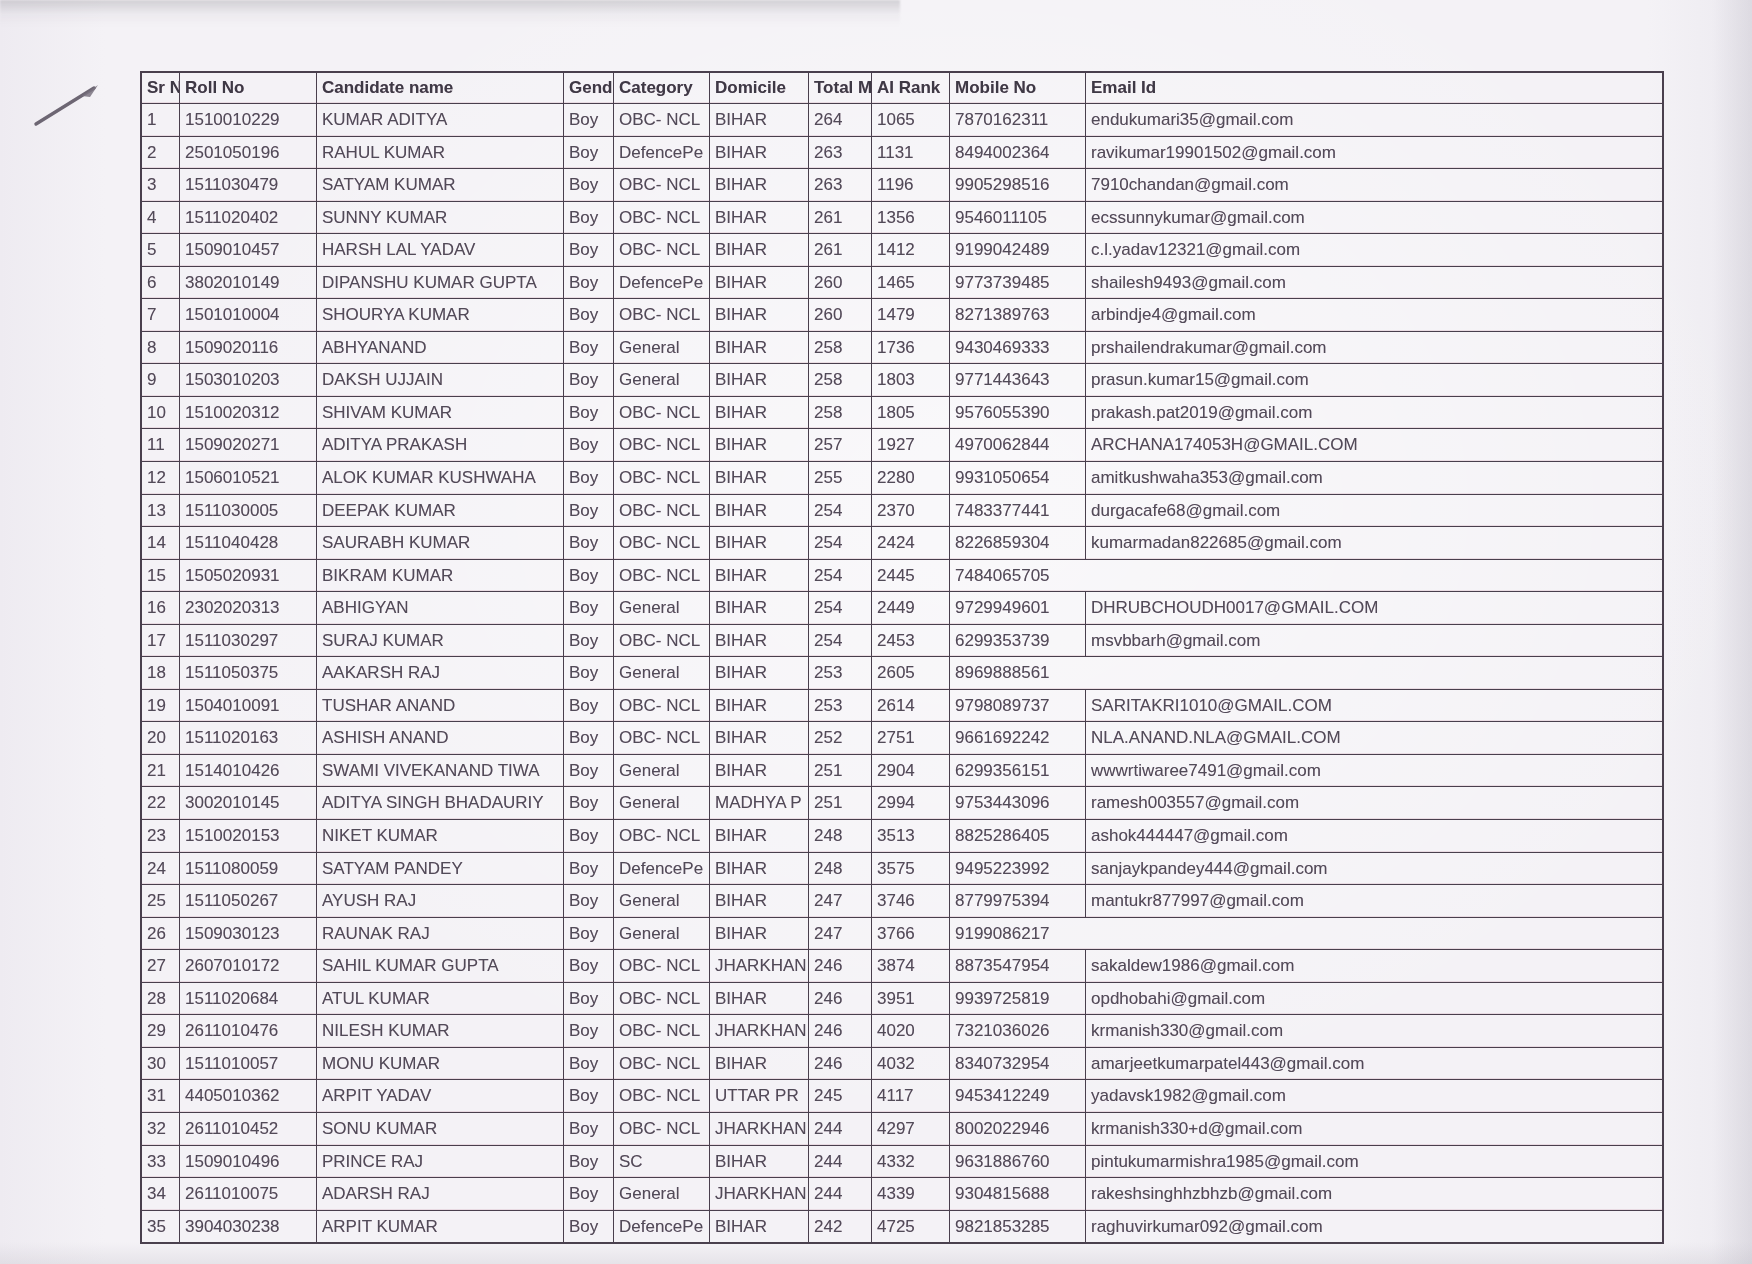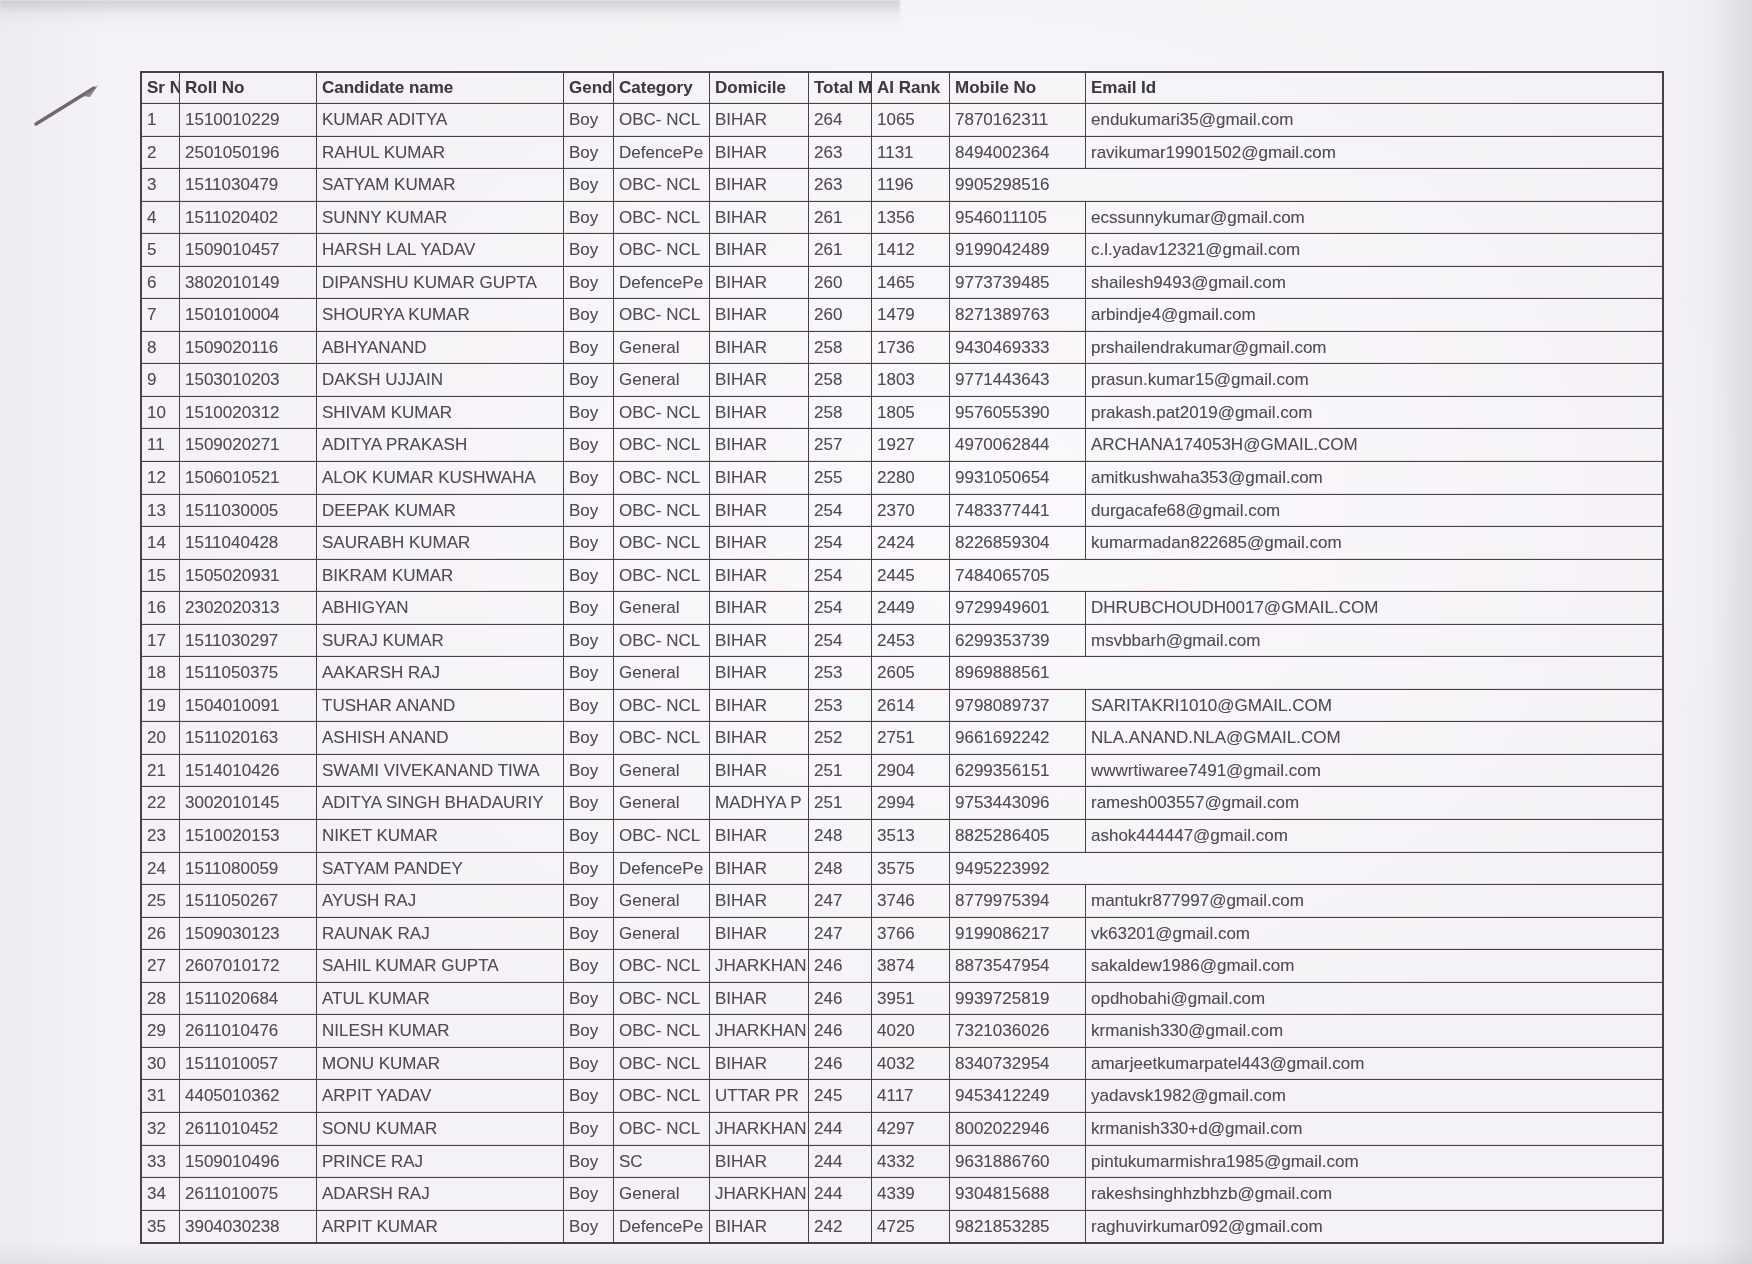--- a/index.html
+++ b/index.html
@@ -106,20 +106,21 @@
     <div class="t-row">
       <div class="t-cell">3</div>
       <div class="t-cell">1511030479</div>
       <div class="t-cell">SATYAM KUMAR</div>
       <div class="t-cell">Boy</div>
       <div class="t-cell">OBC- NCL</div>
       <div class="t-cell">BIHAR</div>
       <div class="t-cell">263</div>
       <div class="t-cell">1196</div>
       <div class="t-cell">9905298516</div>
+      <div class="t-cell">7910chandan@gmail.com</div>
     </div>
     <div class="t-row">
       <div class="t-cell">4</div>
       <div class="t-cell">1511020402</div>
       <div class="t-cell">SUNNY KUMAR</div>
       <div class="t-cell">Boy</div>
       <div class="t-cell">OBC- NCL</div>
       <div class="t-cell">BIHAR</div>
       <div class="t-cell">261</div>
       <div class="t-cell">1356</div>
@@ -355,20 +356,21 @@
     <div class="t-row">
       <div class="t-cell">24</div>
       <div class="t-cell">1511080059</div>
       <div class="t-cell">SATYAM PANDEY</div>
       <div class="t-cell">Boy</div>
       <div class="t-cell">DefencePe</div>
       <div class="t-cell">BIHAR</div>
       <div class="t-cell">248</div>
       <div class="t-cell">3575</div>
       <div class="t-cell">9495223992</div>
+      <div class="t-cell">sanjaykpandey444@gmail.com</div>
     </div>
     <div class="t-row">
       <div class="t-cell">25</div>
       <div class="t-cell">1511050267</div>
       <div class="t-cell">AYUSH RAJ</div>
       <div class="t-cell">Boy</div>
       <div class="t-cell">General</div>
       <div class="t-cell">BIHAR</div>
       <div class="t-cell">247</div>
       <div class="t-cell">3746</div>
@@ -378,21 +380,20 @@
     <div class="t-row">
       <div class="t-cell">26</div>
       <div class="t-cell">1509030123</div>
       <div class="t-cell">RAUNAK RAJ</div>
       <div class="t-cell">Boy</div>
       <div class="t-cell">General</div>
       <div class="t-cell">BIHAR</div>
       <div class="t-cell">247</div>
       <div class="t-cell">3766</div>
       <div class="t-cell">9199086217</div>
-      <div class="t-cell">vk63201@gmail.com</div>
     </div>
     <div class="t-row">
       <div class="t-cell">27</div>
       <div class="t-cell">2607010172</div>
       <div class="t-cell">SAHIL KUMAR GUPTA</div>
       <div class="t-cell">Boy</div>
       <div class="t-cell">OBC- NCL</div>
       <div class="t-cell">JHARKHAN</div>
       <div class="t-cell">246</div>
       <div class="t-cell">3874</div>

